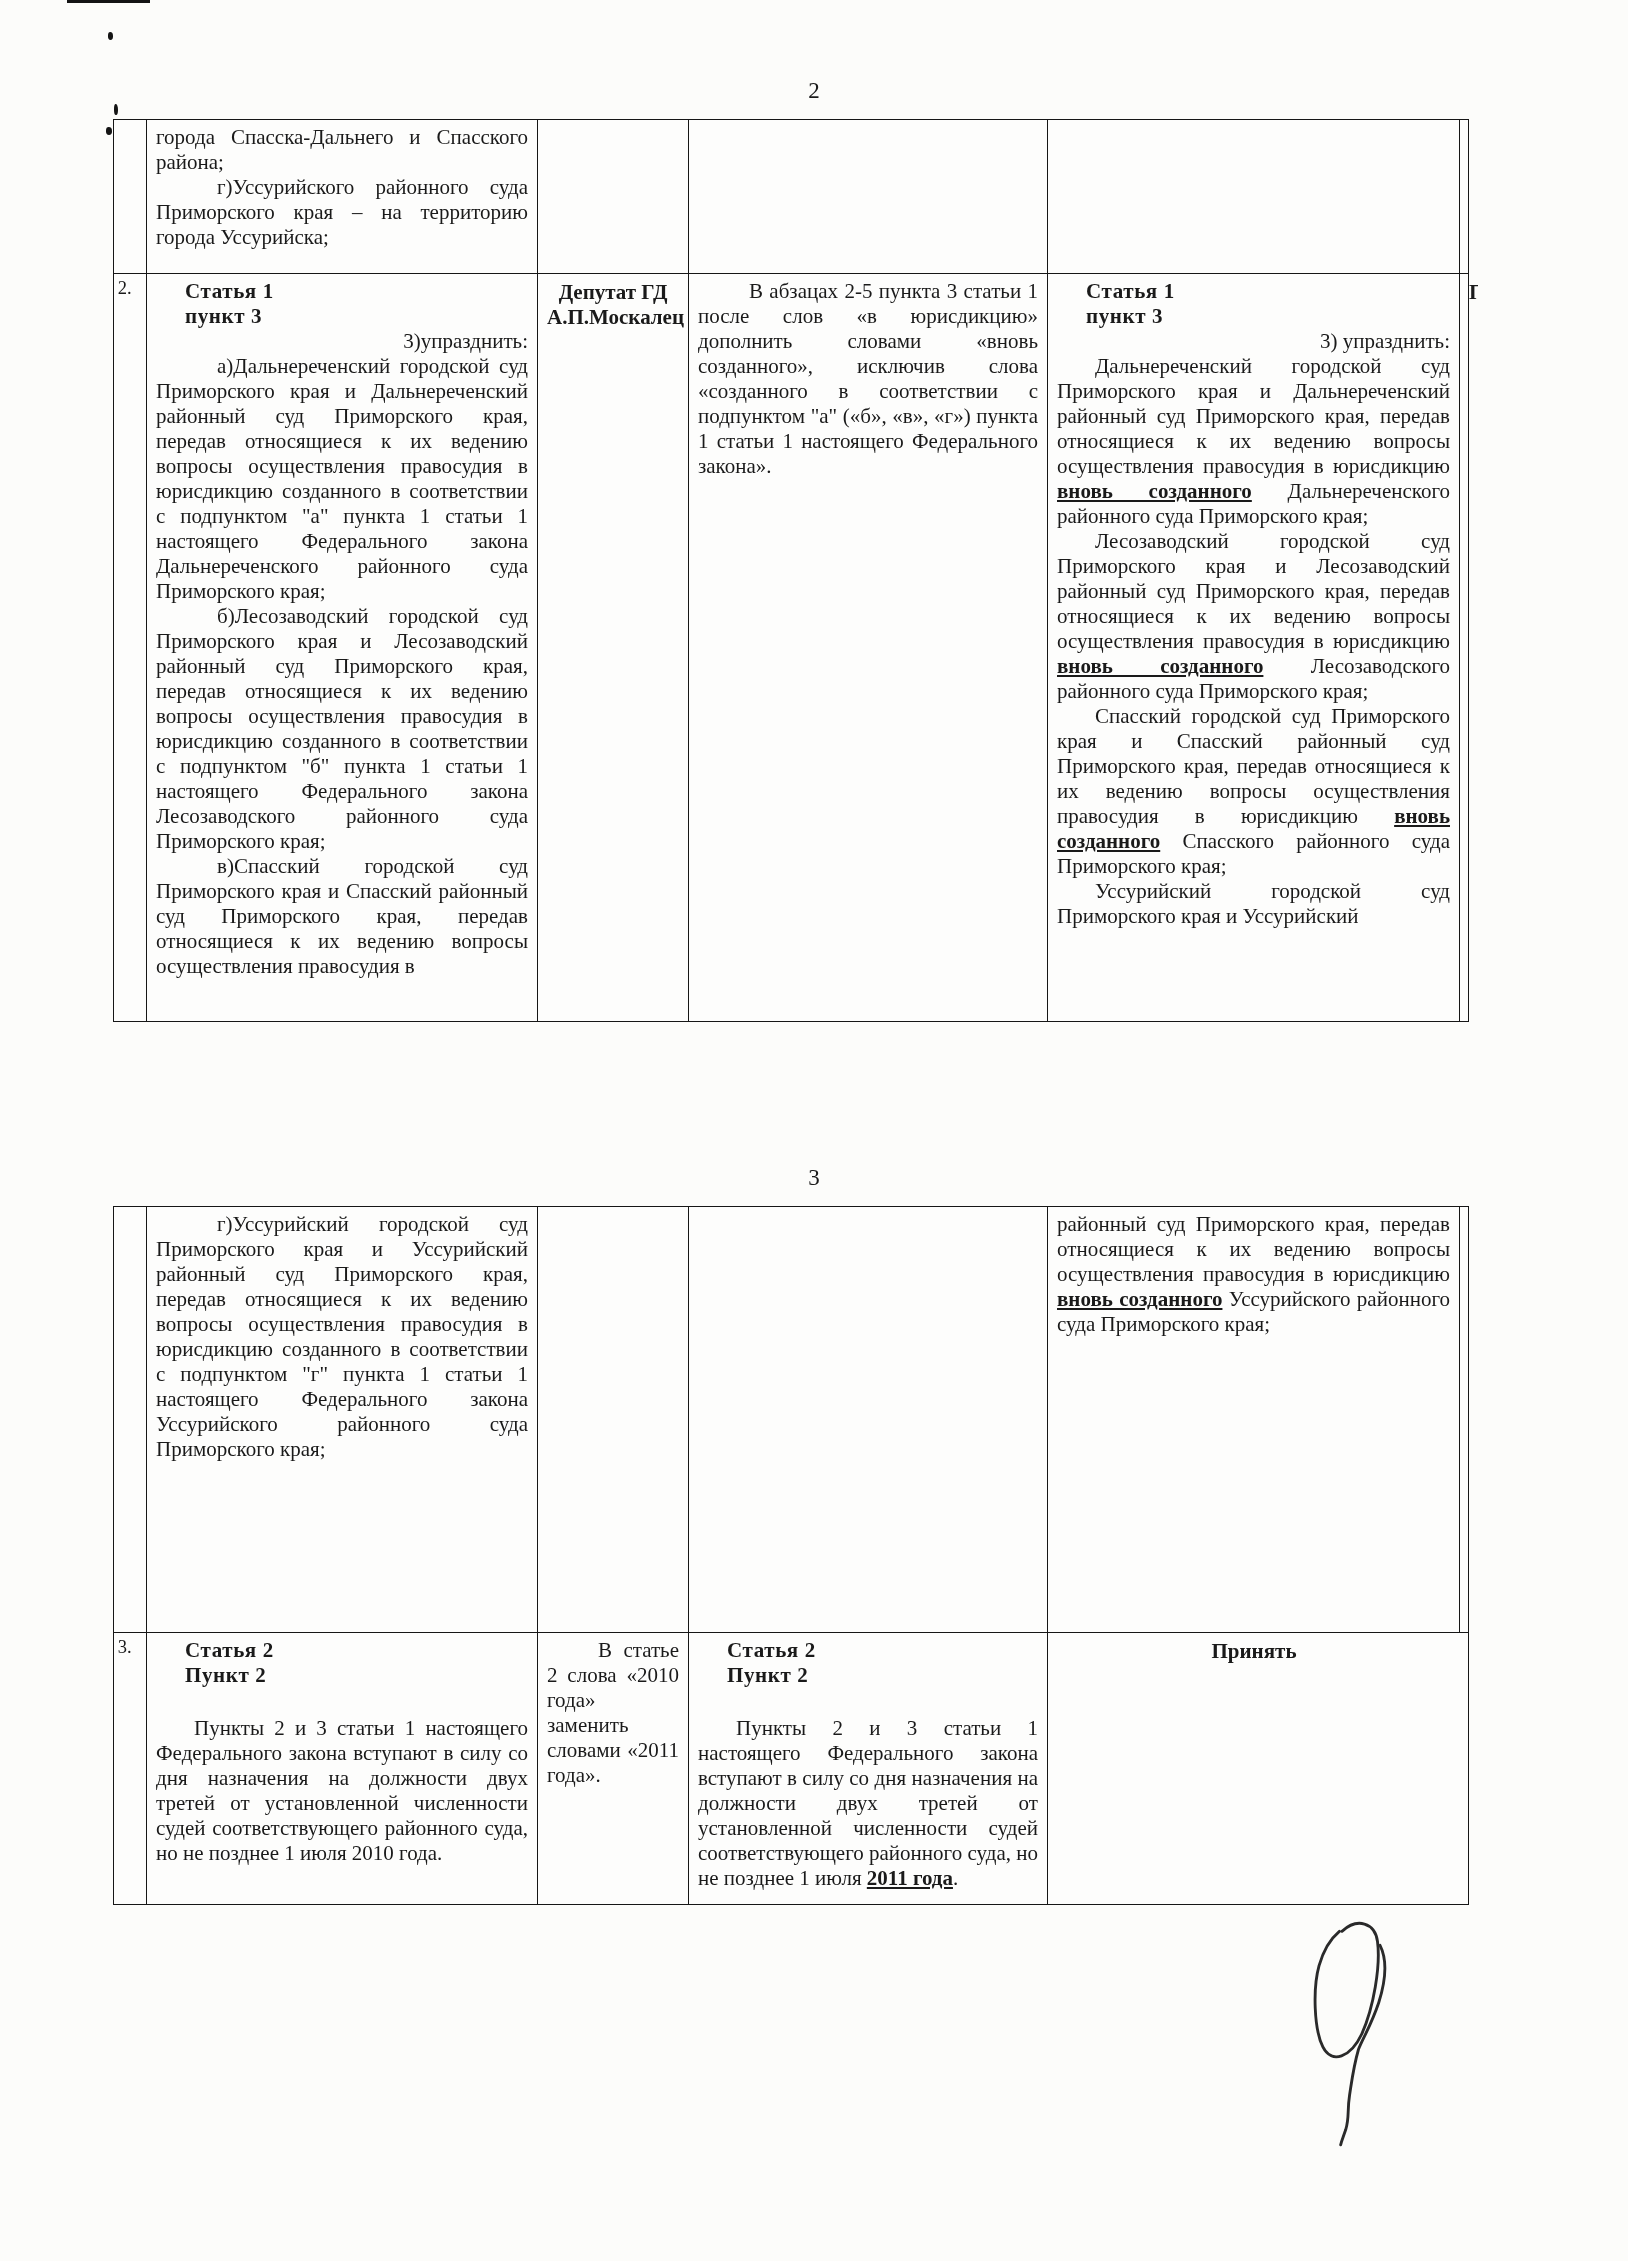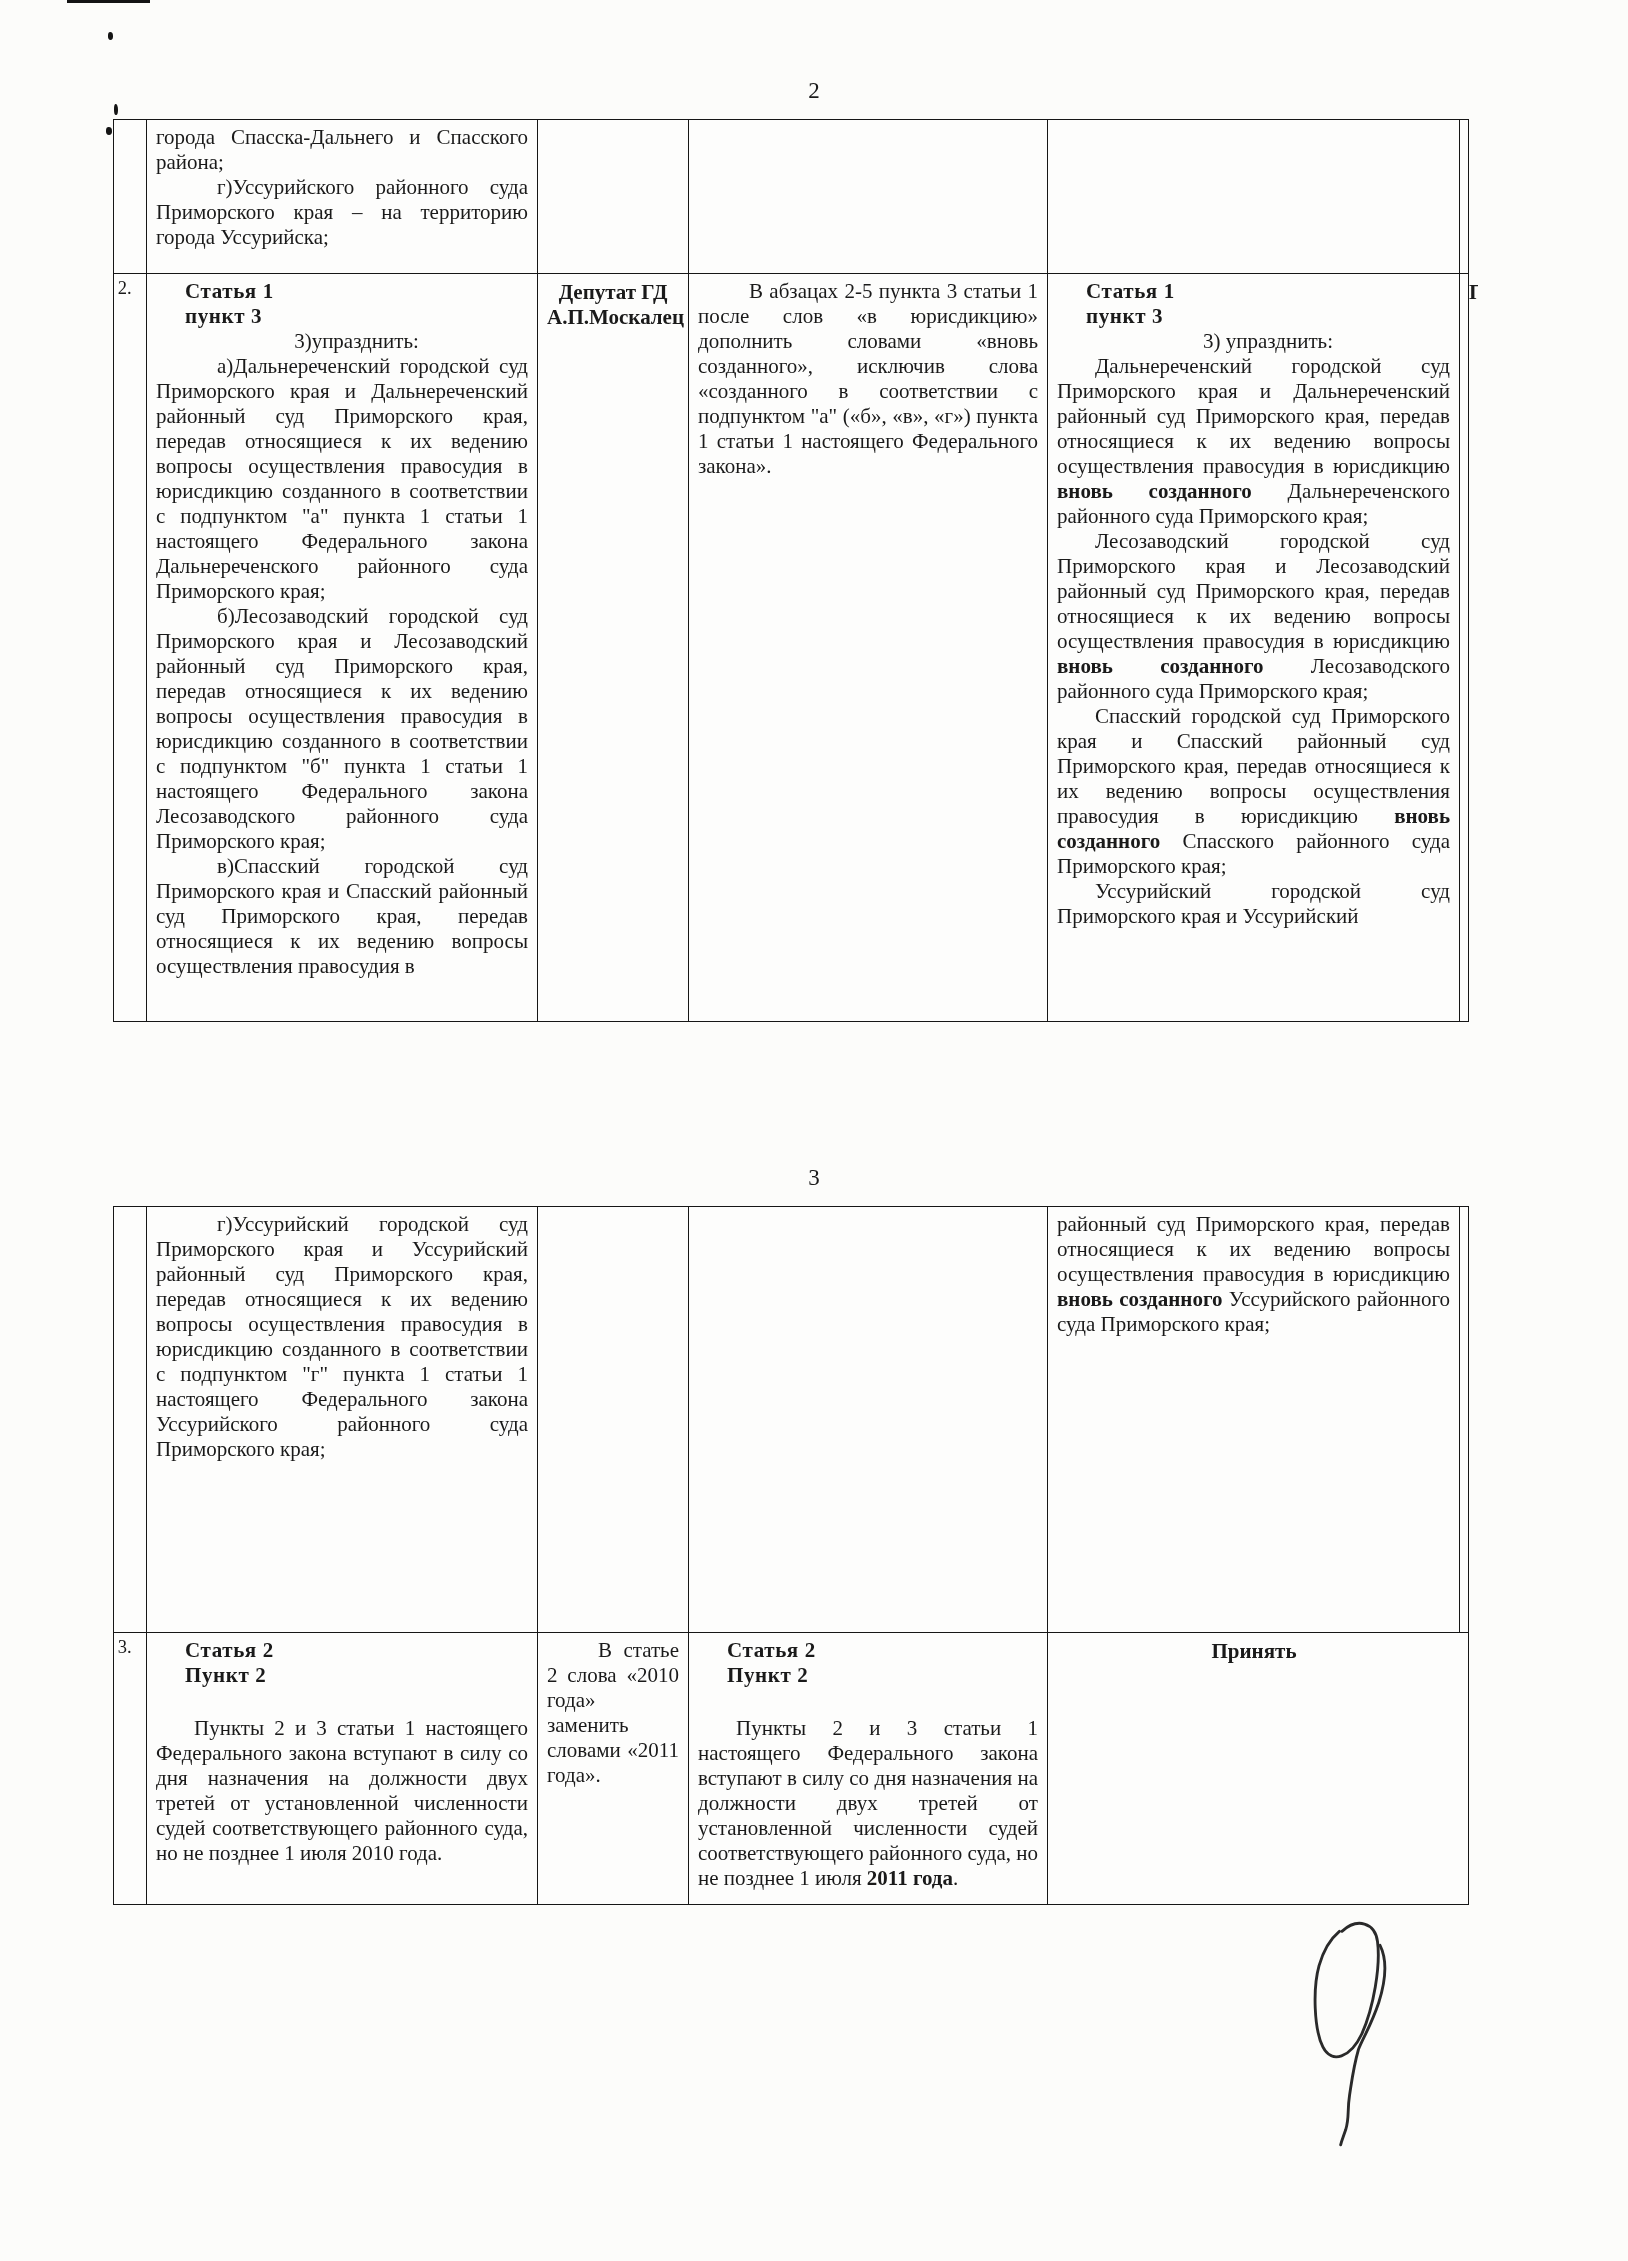--- a/index.html
+++ b/index.html
@@ -55,28 +55,28 @@
     line-height:25px;
   }
   .cell:last-child{border-right:none;}
   .c-num{
     font-size:18.5px;
     padding:3.8px 1.3px 0 3.8px;
     line-height:21.7px;
   }
   .para{margin:0;text-align:justify;}
   .para.hdr{font-weight:bold;text-indent:29px;text-align:left;letter-spacing:0.6px;}
-  .para.plain45{text-indent:29px;text-align:center;}
+  .para.plain45{text-indent:29px;text-align:right;}
   .para.body{text-indent:61px;}
   .para.body60{text-indent:38px;}
   .para.noindent{text-indent:0;}
   .para.amend{text-indent:51px;font-family:Liberation Serif, serif;}
   .para.centerp{text-align:center;font-weight:bold;text-indent:0;}
   .para.gap{margin-top:28px;}
-  .b{font-weight:bold;}
+  .b{font-weight:bold;text-decoration:underline;}
   .c-auth{padding-top:6.4px;}
   .c-dec{padding-top:6.4px;}
   
   .artifact{position:absolute;background:#141414;}
   .speck{border-radius:45% 55% 50% 50%;}
   .sig{position:absolute;left:1300px;top:1912px;}
 </style>
 </head>
 <body>
 

